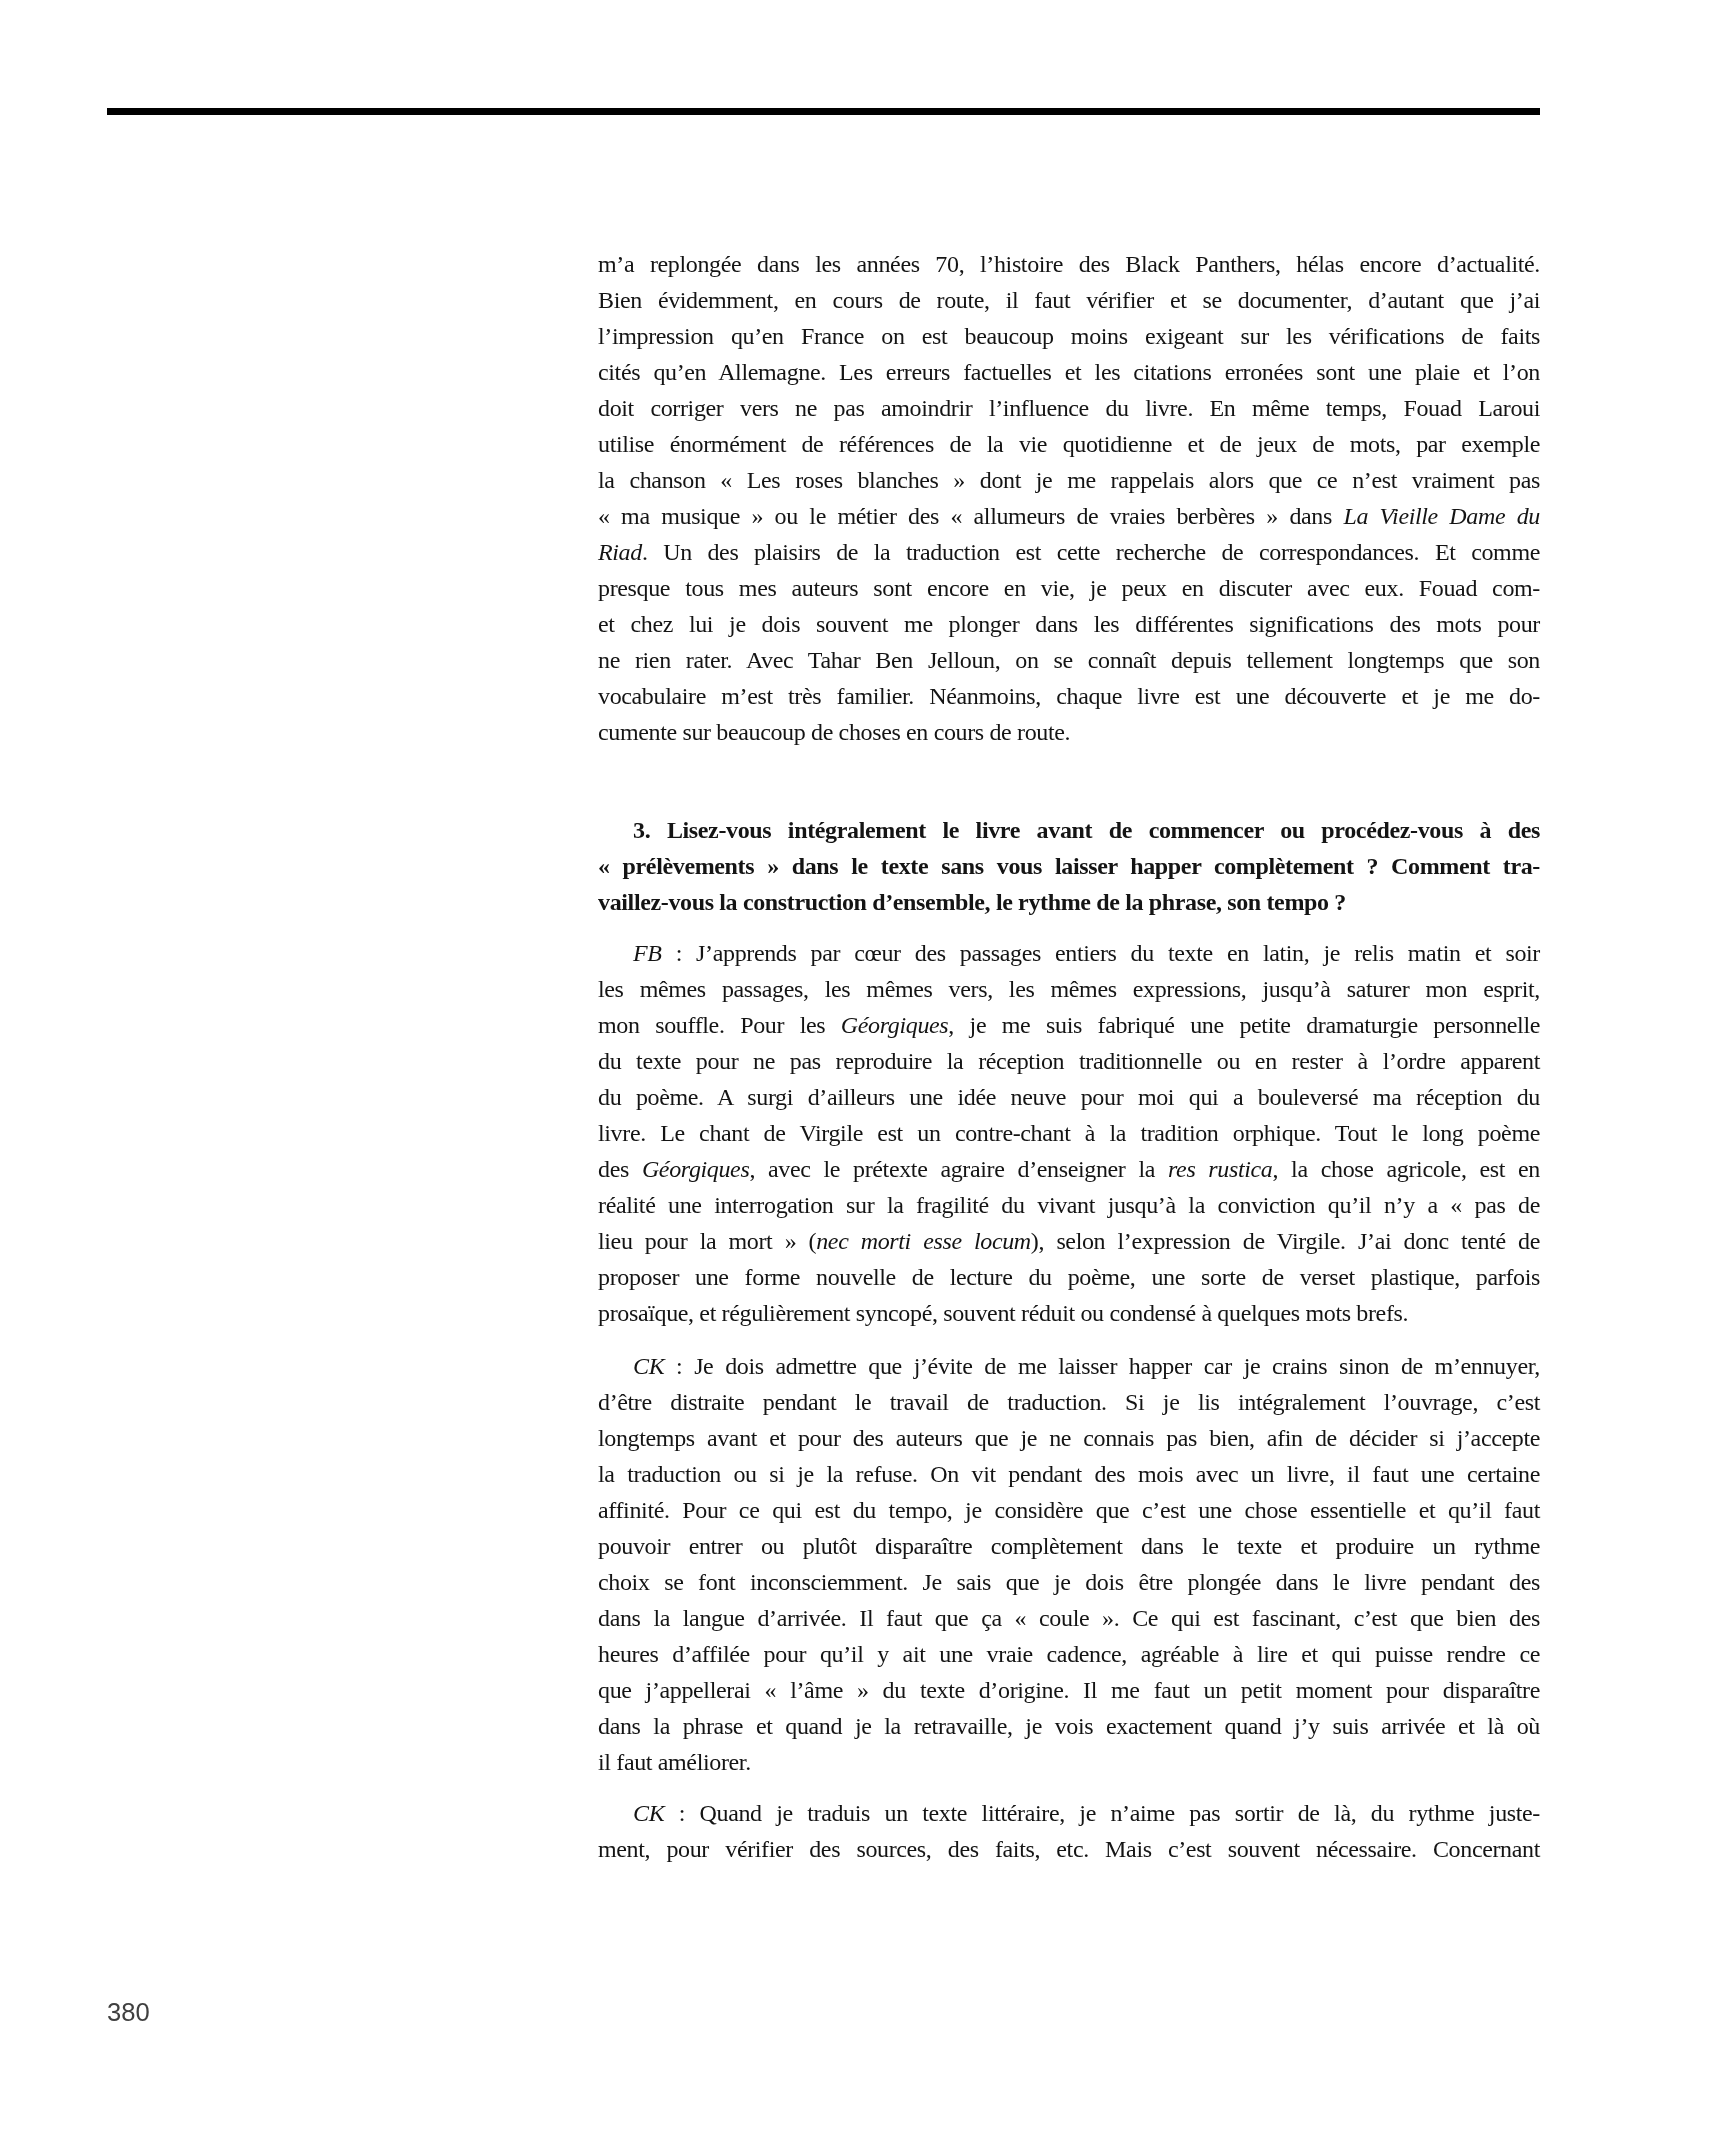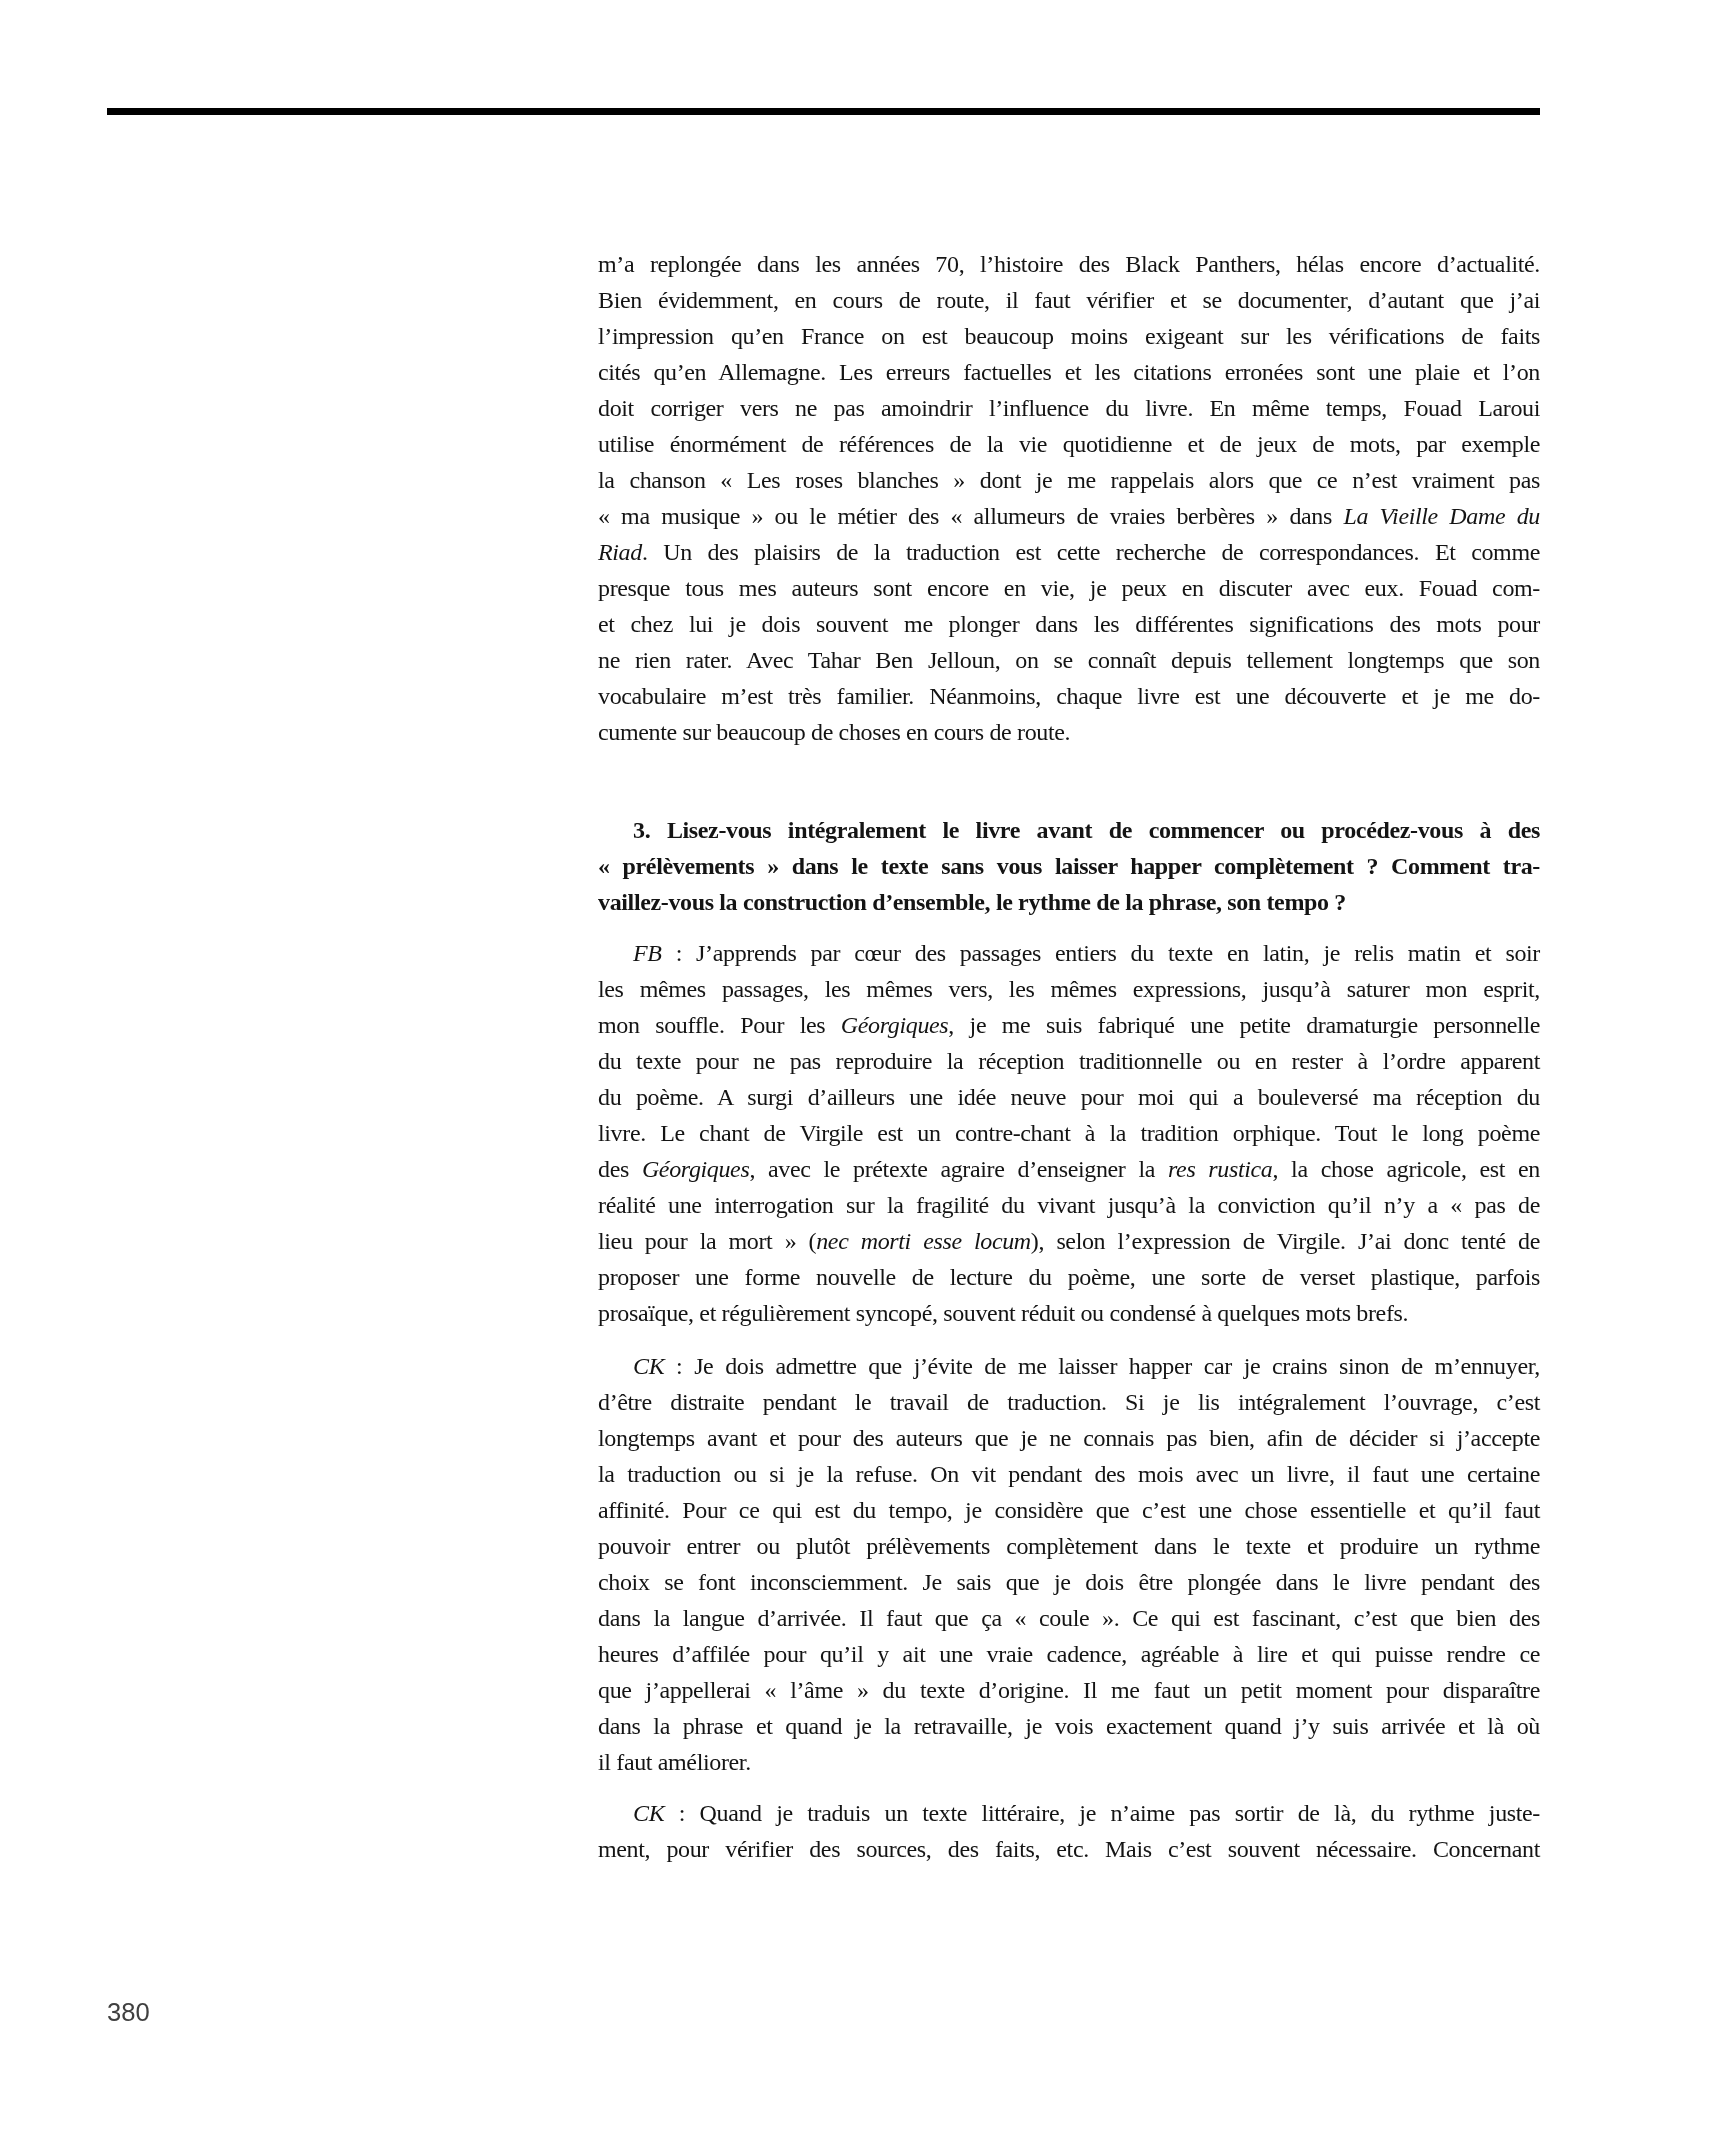--- a/index.html
+++ b/index.html
@@ -102,21 +102,21 @@
       <div class="line"><span>lieu pour la mort » (</span><em>nec morti esse locum</em><span>), selon l’expression de Virgile. J’ai donc tenté de</span></div>
       <div class="line"><span>proposer une forme nouvelle de lecture du poème, une sorte de verset plastique, parfois</span></div>
       <div class="line last"><span>prosaïque, et régulièrement syncopé, souvent réduit ou condensé à quelques mots brefs.</span></div>
     </div>
     <div class="block body b-answer-ck">
       <div class="line indent"><em>CK</em><span> : Je dois admettre que j’évite de me laisser happer car je crains sinon de m’ennuyer,</span></div>
       <div class="line"><span>d’être distraite pendant le travail de traduction. Si je lis intégralement l’ouvrage, c’est</span></div>
       <div class="line"><span>longtemps avant et pour des auteurs que je ne connais pas bien, afin de décider si j’accepte</span></div>
       <div class="line"><span>la traduction ou si je la refuse. On vit pendant des mois avec un livre, il faut une certaine</span></div>
       <div class="line"><span>affinité. Pour ce qui est du tempo, je considère que c’est une chose essentielle et qu’il faut</span></div>
-      <div class="line"><span>pouvoir entrer ou plutôt prélèvements complètement dans le texte et produire un rythme</span></div>
+      <div class="line"><span>pouvoir entrer ou plutôt disparaître complètement dans le texte et produire un rythme</span></div>
       <div class="line"><span>choix se font inconsciemment. Je sais que je dois être plongée dans le livre pendant des</span></div>
       <div class="line"><span>dans la langue d’arrivée. Il faut que ça « coule ». Ce qui est fascinant, c’est que bien des</span></div>
       <div class="line"><span>heures d’affilée pour qu’il y ait une vraie cadence, agréable à lire et qui puisse rendre ce</span></div>
       <div class="line"><span>que j’appellerai « l’âme » du texte d’origine. Il me faut un petit moment pour disparaître</span></div>
       <div class="line"><span>dans la phrase et quand je la retravaille, je vois exactement quand j’y suis arrivée et là où</span></div>
       <div class="line last"><span>il faut améliorer.</span></div>
     </div>
     <div class="block body b-answer-ck-2">
       <div class="line indent"><em>CK</em><span> : Quand je traduis un texte littéraire, je n’aime pas sortir de là, du rythme juste-</span></div>
       <div class="line"><span>ment, pour vérifier des sources, des faits, etc. Mais c’est souvent nécessaire. Concernant</span></div>

